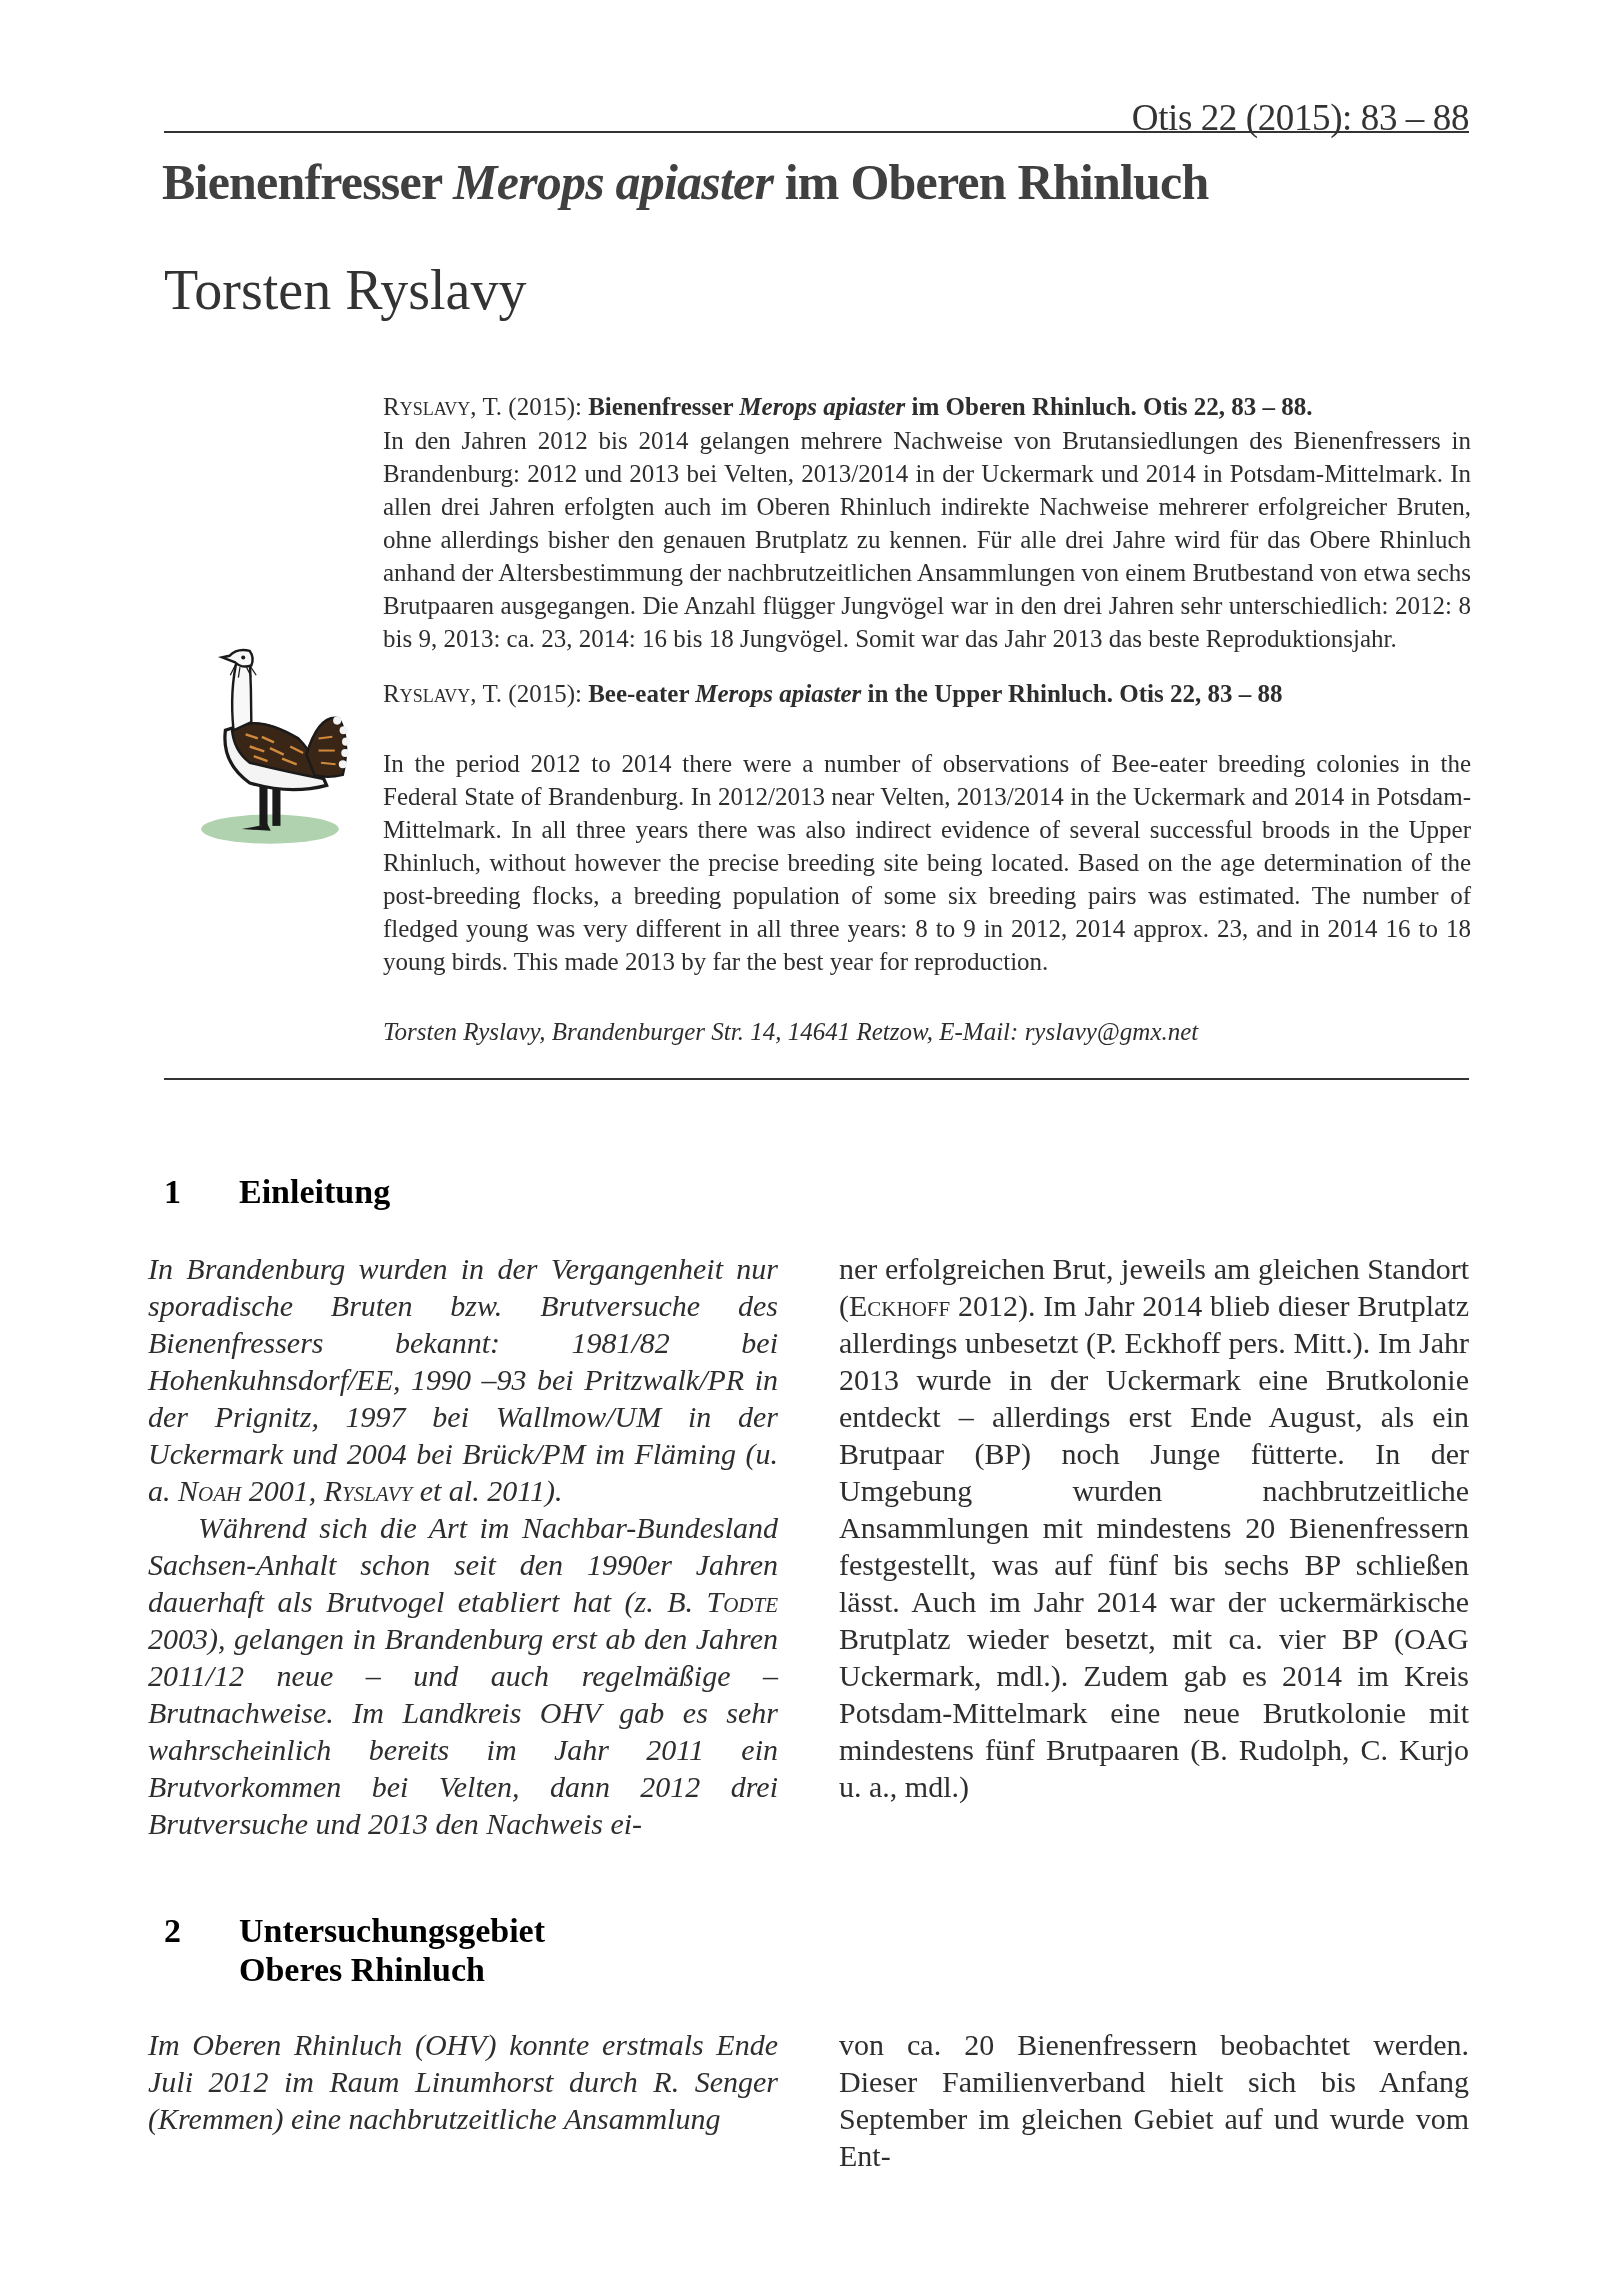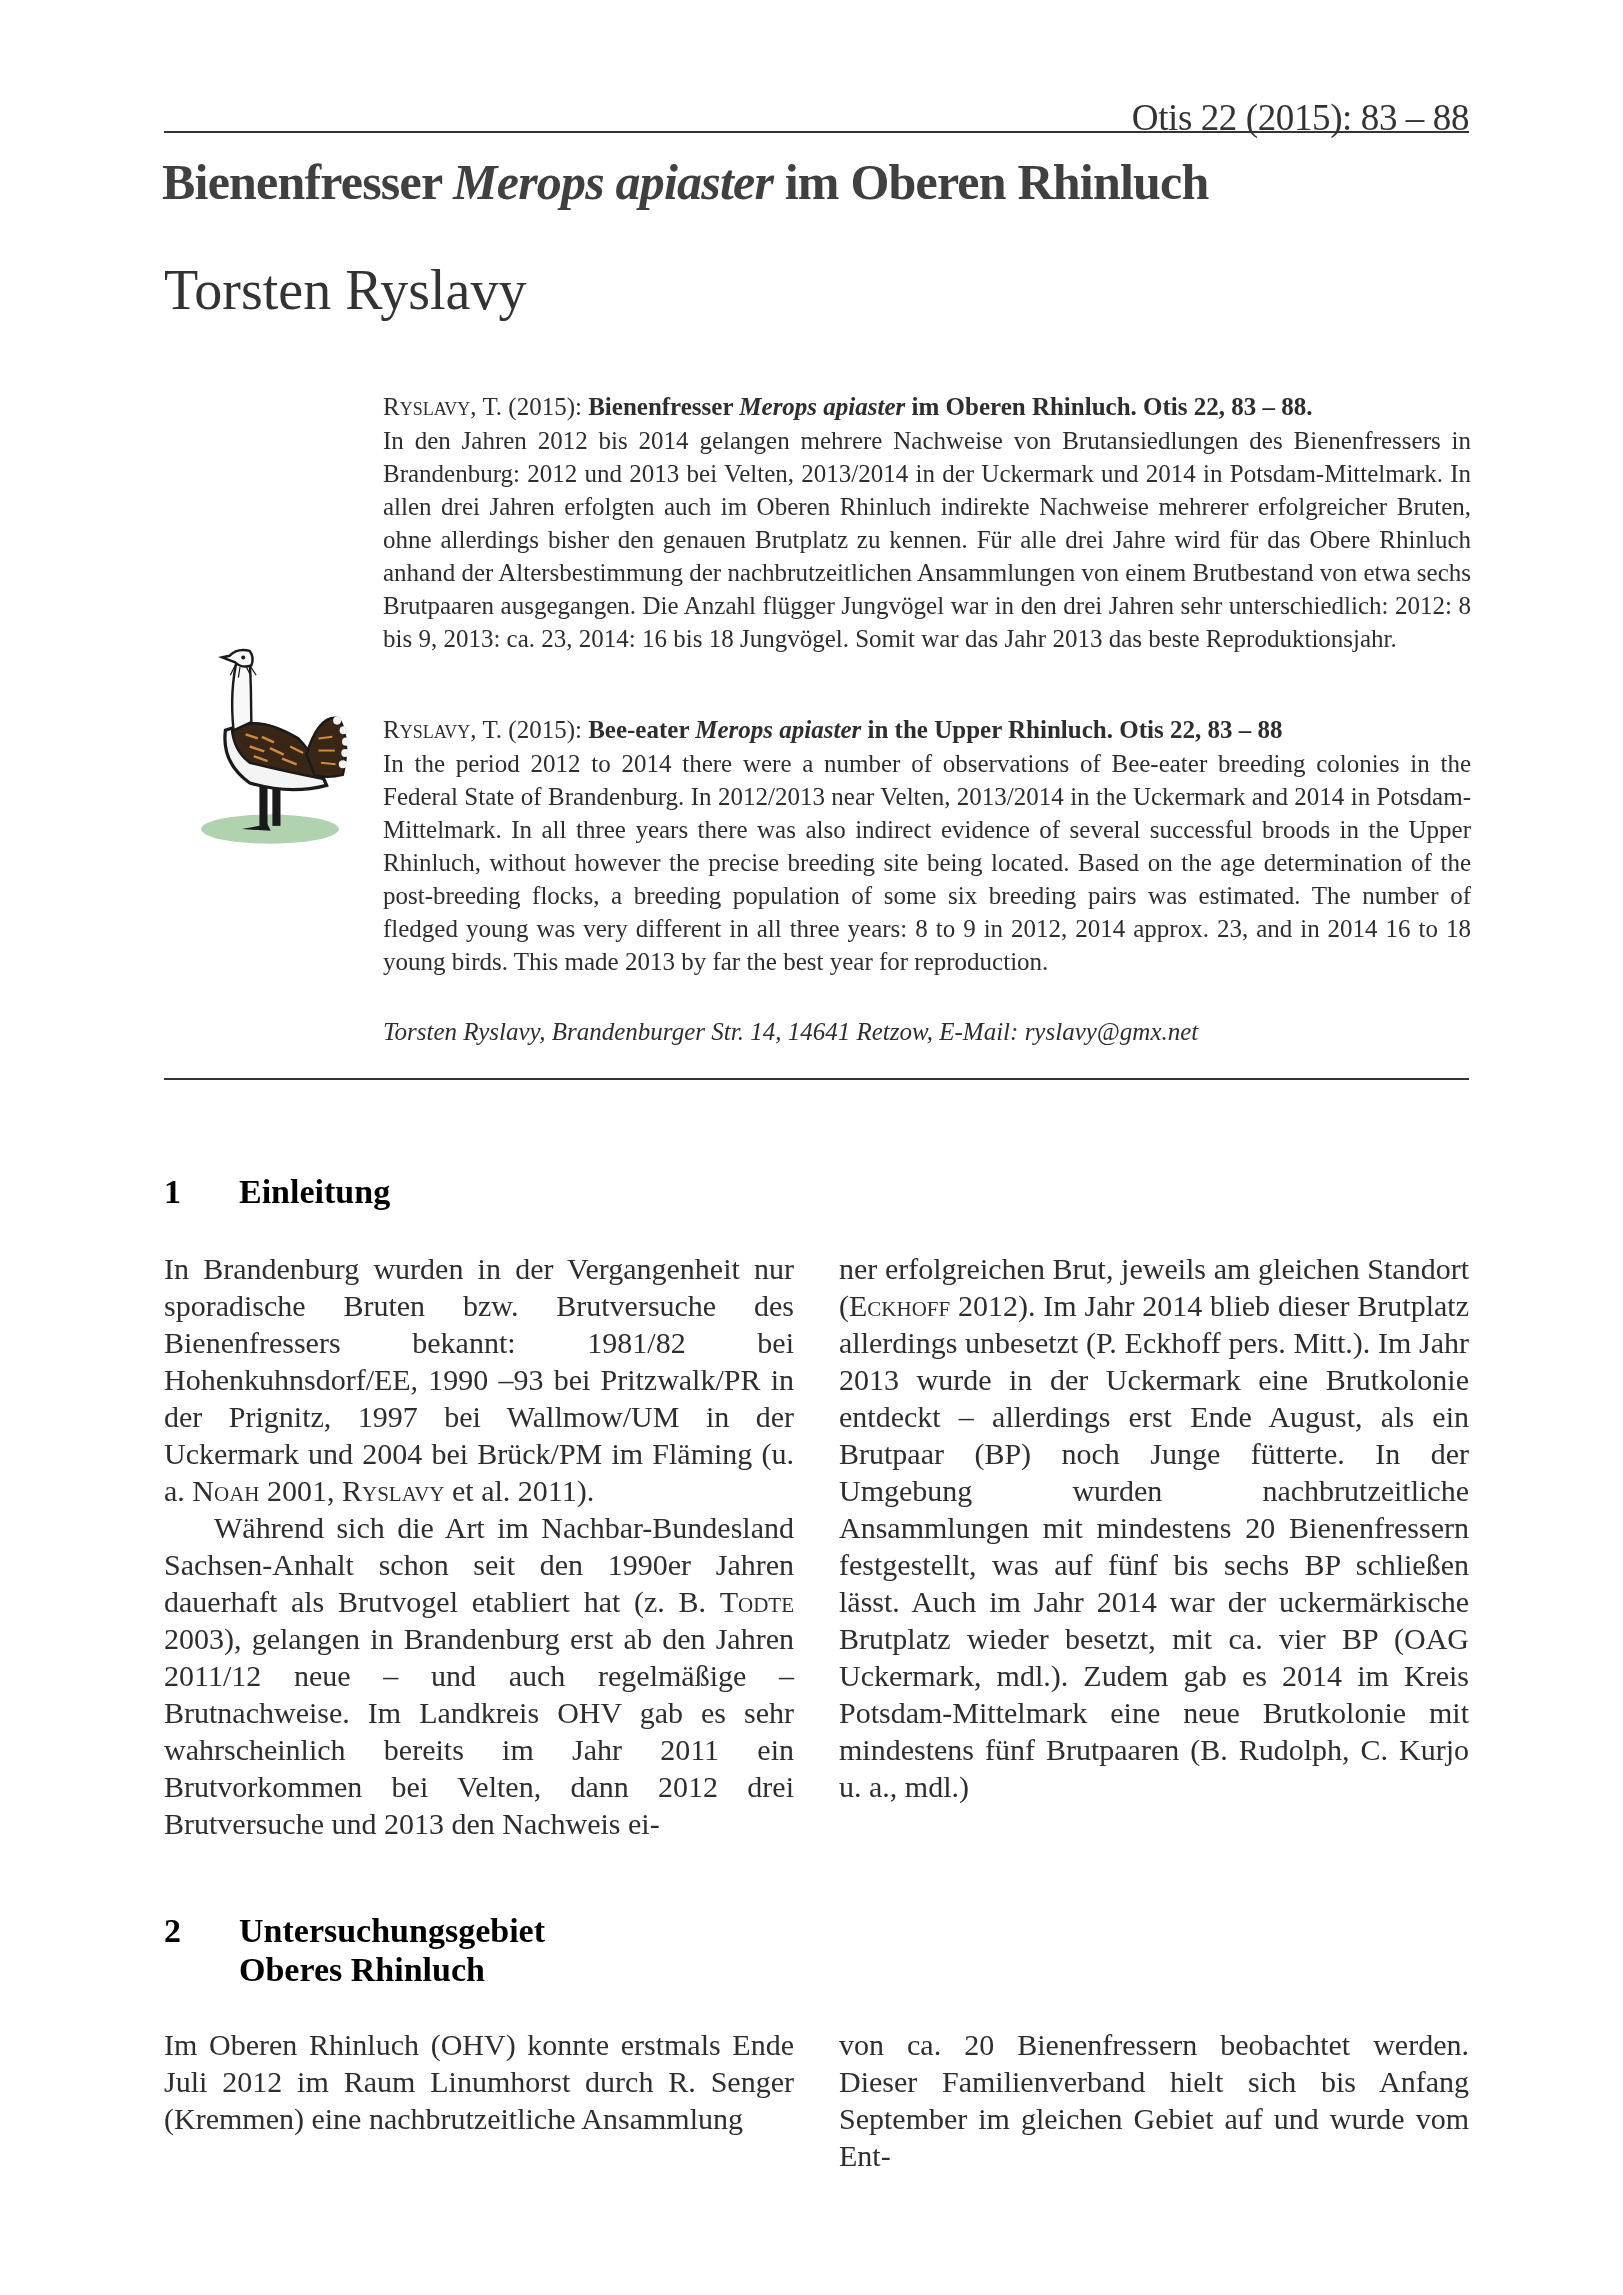--- a/index.html
+++ b/index.html
@@ -15,39 +15,39 @@
     .rule-top { top: 131px; left: 164px; width: 1305px; height: 0; border-top: 2.4px solid #333; }
     .title { top: 153px; left: 162px; font-size: 50px; font-weight: bold; letter-spacing: -0.8px; color: #404040; white-space: nowrap; }
     .title i { font-style: italic; }
     .author { top: 258px; left: 164px; font-size: 56px; color: #333; }
 
     
     .logo { top: 633px; left: 193px; width: 162px; height: 227px; }
     .abstract { left: 383px; width: 1088px; font-size: 25px; line-height: 33px; text-align: justify; hyphens: manual; }
     .abs-ref { top: 390px; }
     .abs-de { top: 424px; }
-    .abs-ref-en { top: 713px; }
+    .abs-ref-en { top: 677px; }
     .abs-en { top: 747px; }
     .address { top: 1015px; font-style: italic; }
     .sc { font-variant: small-caps; }
     .b { font-weight: bold; }
     .bi { font-weight: bold; font-style: italic; }
     .abstract p { margin: 0; }
     .rule-mid { top: 1078px; left: 164px; width: 1305px; height: 0; border-top: 2.4px solid #333; }
 
     
     .sec-head { left: 164px; font-size: 34px; font-weight: bold; color: #000000; line-height: 39px; }
     .sec-head .num { display: inline-block; width: 75px; }
     .sec-head .txt { display: inline-block; vertical-align: top; }
     .sec1 { top: 1172px; }
     .sec2 { top: 1911px; }
     .col { width: 630px; font-size: 30px; line-height: 37px; text-align: justify; }
     .col p { margin: 0; }
     .col p.indent { text-indent: 50px; }
-    .col-left { left: 164px; }
+    .col-left { left: 148px; font-style: italic; }
     .col-right { left: 839px; }
     .c1l { top: 1250px; }
     .c1r { top: 1250px; }
     .c2l { top: 2026px; }
     .c2r { top: 2026px; }
   </style>
 </head>
 <body>
 
 <div class="abs journal-ref">Otis 22 (2015): 83 – 88</div>

